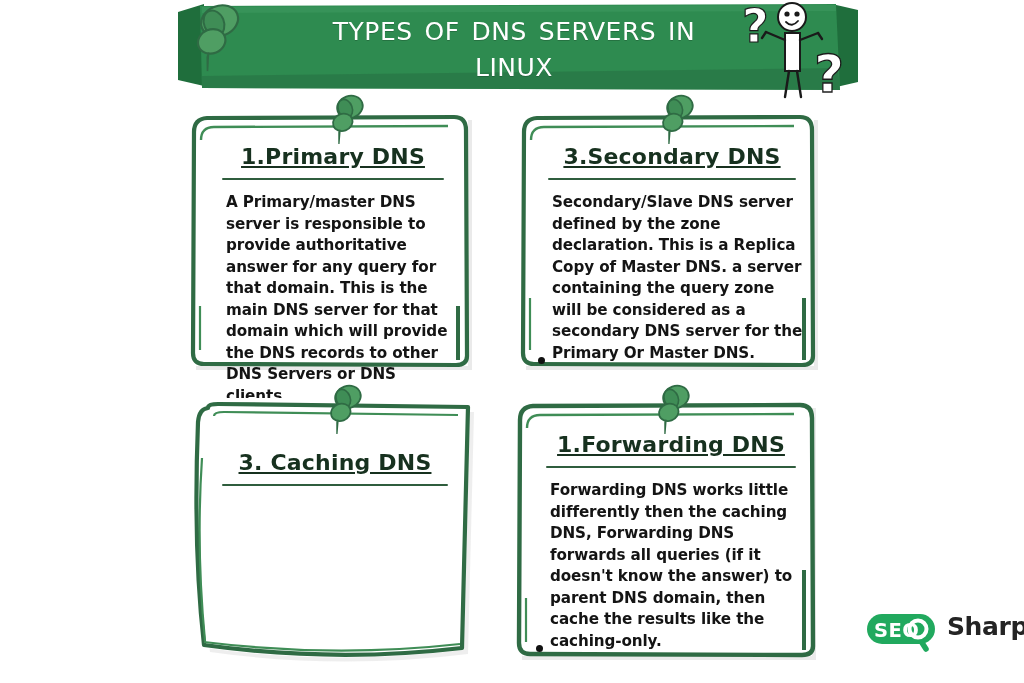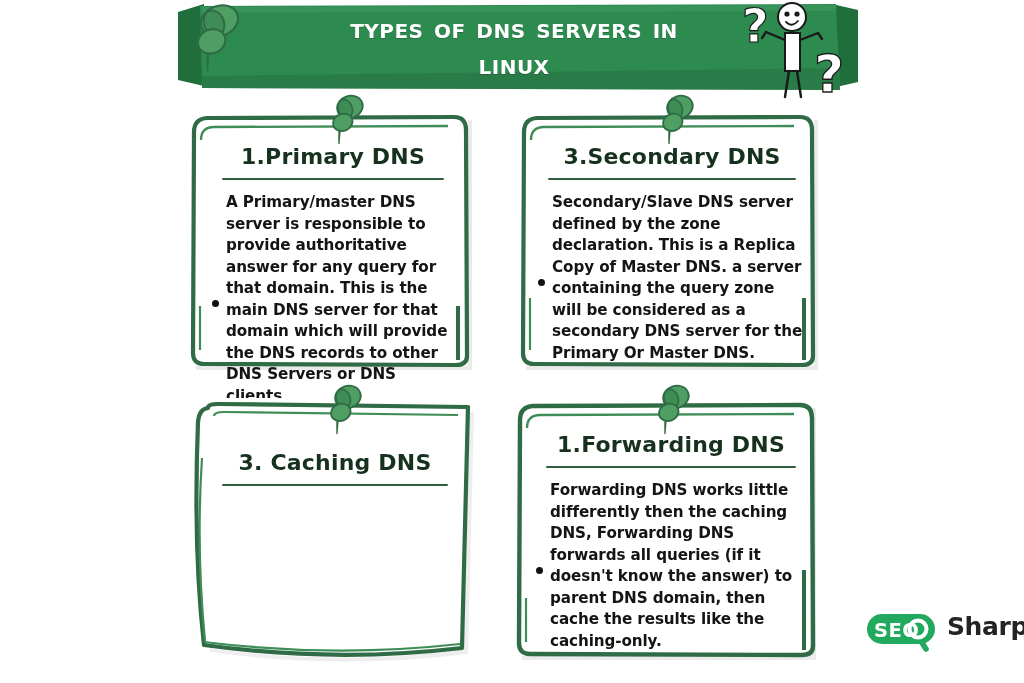--- a/index.html
+++ b/index.html
@@ -31,22 +31,22 @@
     height: 92px;
   }
   #banner-title {
     position: absolute;
     left: 58px;
     top: 8px;
     width: 560px;
     text-align: center;
     color: #ffffff;
     font-family: "DejaVu Sans", sans-serif;
-    font-weight: bold;
-    font-size: 29px;
+    font-weight: normal;
+    font-size: 36px;
     line-height: 36px;
     letter-spacing: 0.5px;
     font-variant: small-caps;
     text-transform: lowercase;
     text-shadow: 0 1px 0 rgba(0,0,0,0.18);
     pointer-events: none;
   }
   #banner-title .ln {
     display: block;
   }
@@ -69,30 +69,31 @@
     top: 34px;
   }
   .card-title {
     text-align: center;
     font-family: "DejaVu Sans", sans-serif;
     font-weight: bold;
     font-size: 22px;
     color: #17311f;
     letter-spacing: 0.2px;
     white-space: nowrap;
+    text-decoration: underline;
   }
   .title-rule {
     height: 2px;
     background: #2f5d3d;
     margin: 9px 10px 11px 10px;
     border-radius: 2px;
   }
   .bullet-row {
     display: flex;
-    align-items: center;
+    align-items: flex-end;
     margin-top: 12px;
   }
   .bullet-dot {
     flex: 0 0 auto;
     width: 7px;
     height: 7px;
     border-radius: 50%;
     background: #111111;
     margin-top: 8px;
     margin-right: 7px;

